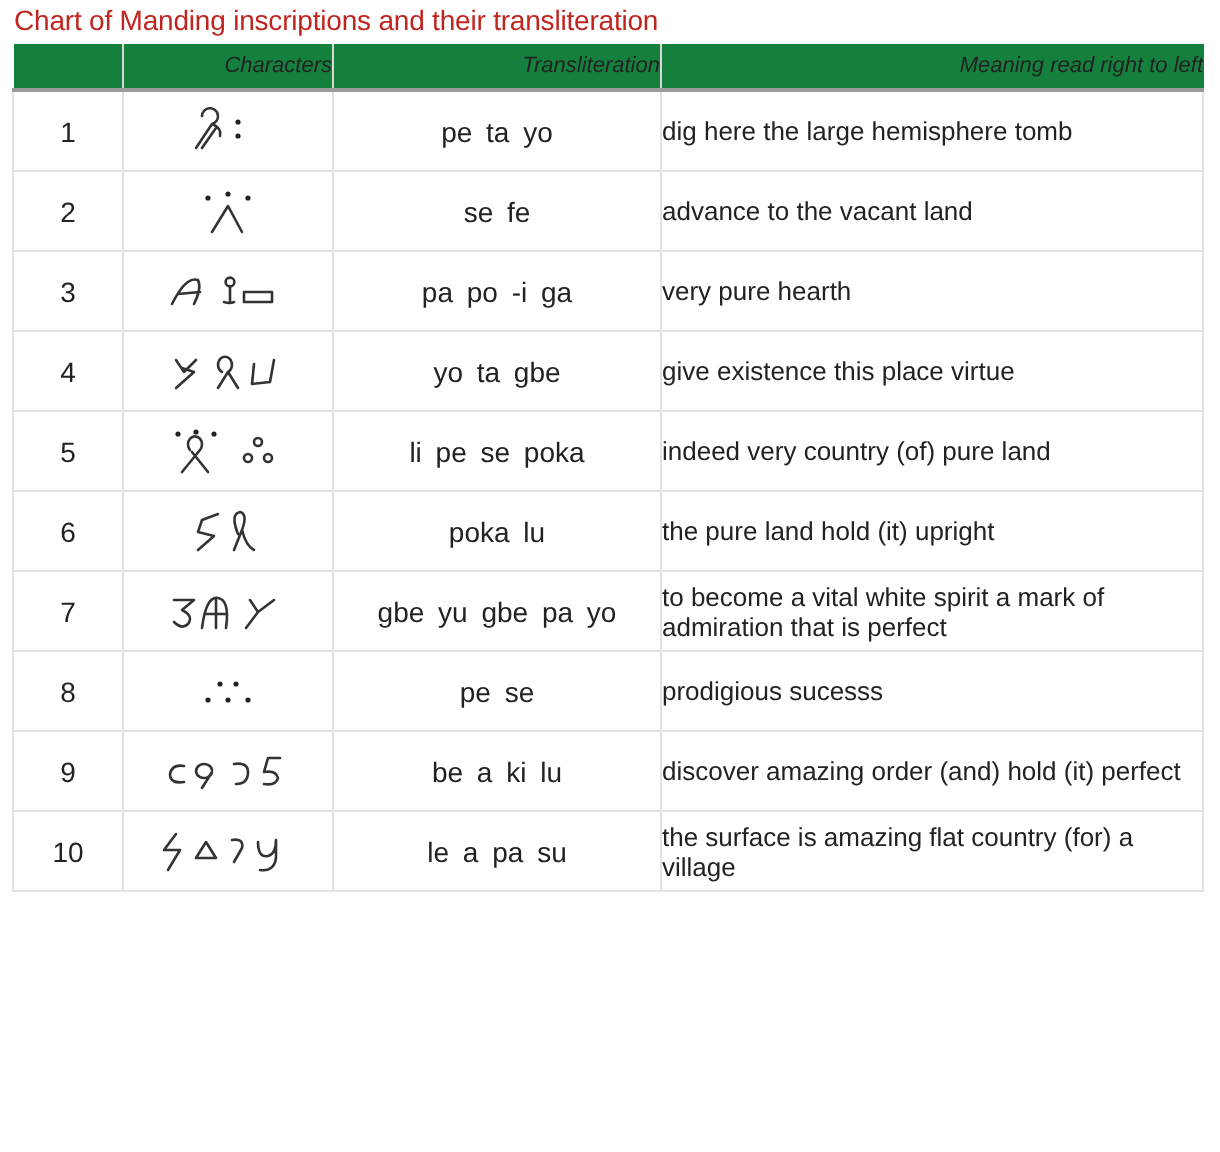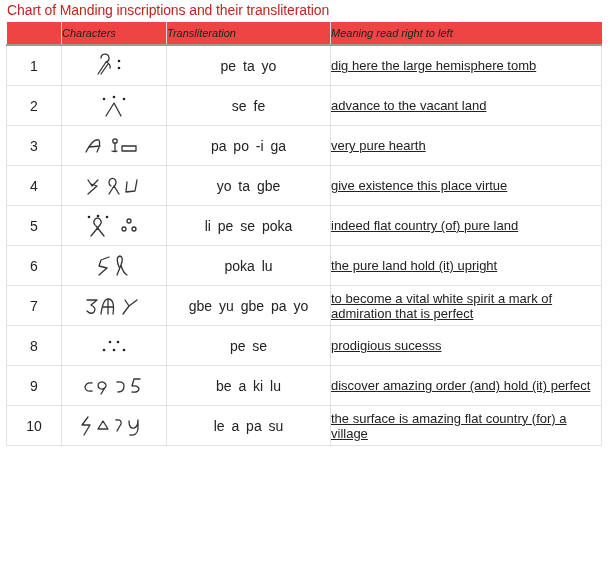--- a/index.html
+++ b/index.html
@@ -2,30 +2,30 @@
 <html><head>
   <meta charset="utf-8">
   <style>
     html, body { margin: 0; padding: 0; background: #ffffff; }
     body { width: 610px; height: 576px; position: relative; overflow: hidden;
            font-family: "Liberation Sans", sans-serif; color: #222; }
     .title { position: absolute; left: 7px; top: 2px; font-size: 14px; font-weight: normal;
              color: #c0251f; letter-spacing: -0.1px; }
     table.chart { position: absolute; left: 6px; top: 22px; width: 595px;
                   border-collapse: collapse; table-layout: fixed; }
-    table.chart th { background: #ef4444; height: 22px; font-weight: normal; font-style: italic;
+    table.chart th { background: #15803d; height: 22px; font-weight: normal; font-style: italic;
                      font-size: 11px; color: #222; border-left: 1px solid #d8d8d8;
-                     border-bottom: 2px solid #9a9a9a; padding: 0; text-align: left; }
+                     border-bottom: 2px solid #9a9a9a; padding: 0; text-align: right; }
     table.chart th:first-child { border-left: none; }
     table.chart td { height: 39px; border: 1px solid #e2e2e2; padding: 0; vertical-align: middle; }
     td.num { text-align: center; font-size: 14px; color: #222; }
     td.chars { text-align: center; }
     td.chars svg { display: block; margin: 0 auto; }
     td.translit { text-align: center; font-size: 14px; color: #222; word-spacing: 3px; }
-    td.meaning { font-size: 13px; color: #222; padding-left: 12px; padding-right: 8px; line-height: 15px; text-decoration: underline; }
+    td.meaning { font-size: 13px; color: #222; padding-left: 12px; padding-right: 8px; line-height: 15px; }
     td.meaning.center { text-align: center; padding-left: 0; }
     .glyph { stroke: #333; stroke-width: 1.3; fill: none; stroke-linecap: round; stroke-linejoin: round; }
     .dot { fill: #222; stroke: none; }
   </style>
 </head>
 <body>
 
 <div class="title">Chart of Manding inscriptions and their transliteration</div>
 
 <table class="chart">
@@ -106,21 +106,21 @@
           <circle class="dot" cx="10" cy="6" r="1.3"></circle>
             <circle class="dot" cx="19" cy="5" r="1.3"></circle>
             <circle class="dot" cx="28" cy="6" r="1.3"></circle>
           <path class="glyph" d="M16 14 a3.5 4 0 1 1 5 0 L12 25 M17 15 L25 25"></path>
           <circle class="glyph" cx="50" cy="10" r="2"></circle>
             <circle class="glyph" cx="45" cy="18" r="2"></circle>
             <circle class="glyph" cx="55" cy="18" r="2"></circle>
         </svg>
       </td>
       <td class="translit">li pe se poka</td>
-      <td class="meaning">indeed flat country (of) pure land</td>
+      <td class="meaning">indeed very country (of) pure land</td>
     </tr>
 
     <tr>
       <td class="num">6</td>
       <td class="chars">
         <svg width="50" height="30" viewBox="0 0 50 30">
           <path class="glyph" d="M20 6 L12 9 L10 15 L18 17 L10 24"></path>
           <path class="glyph" d="M30 16 Q26 6 31 5 Q35 6 32 14 L28 24 M32 14 Q34 22 38 24"></path>
         </svg>
       </td>

